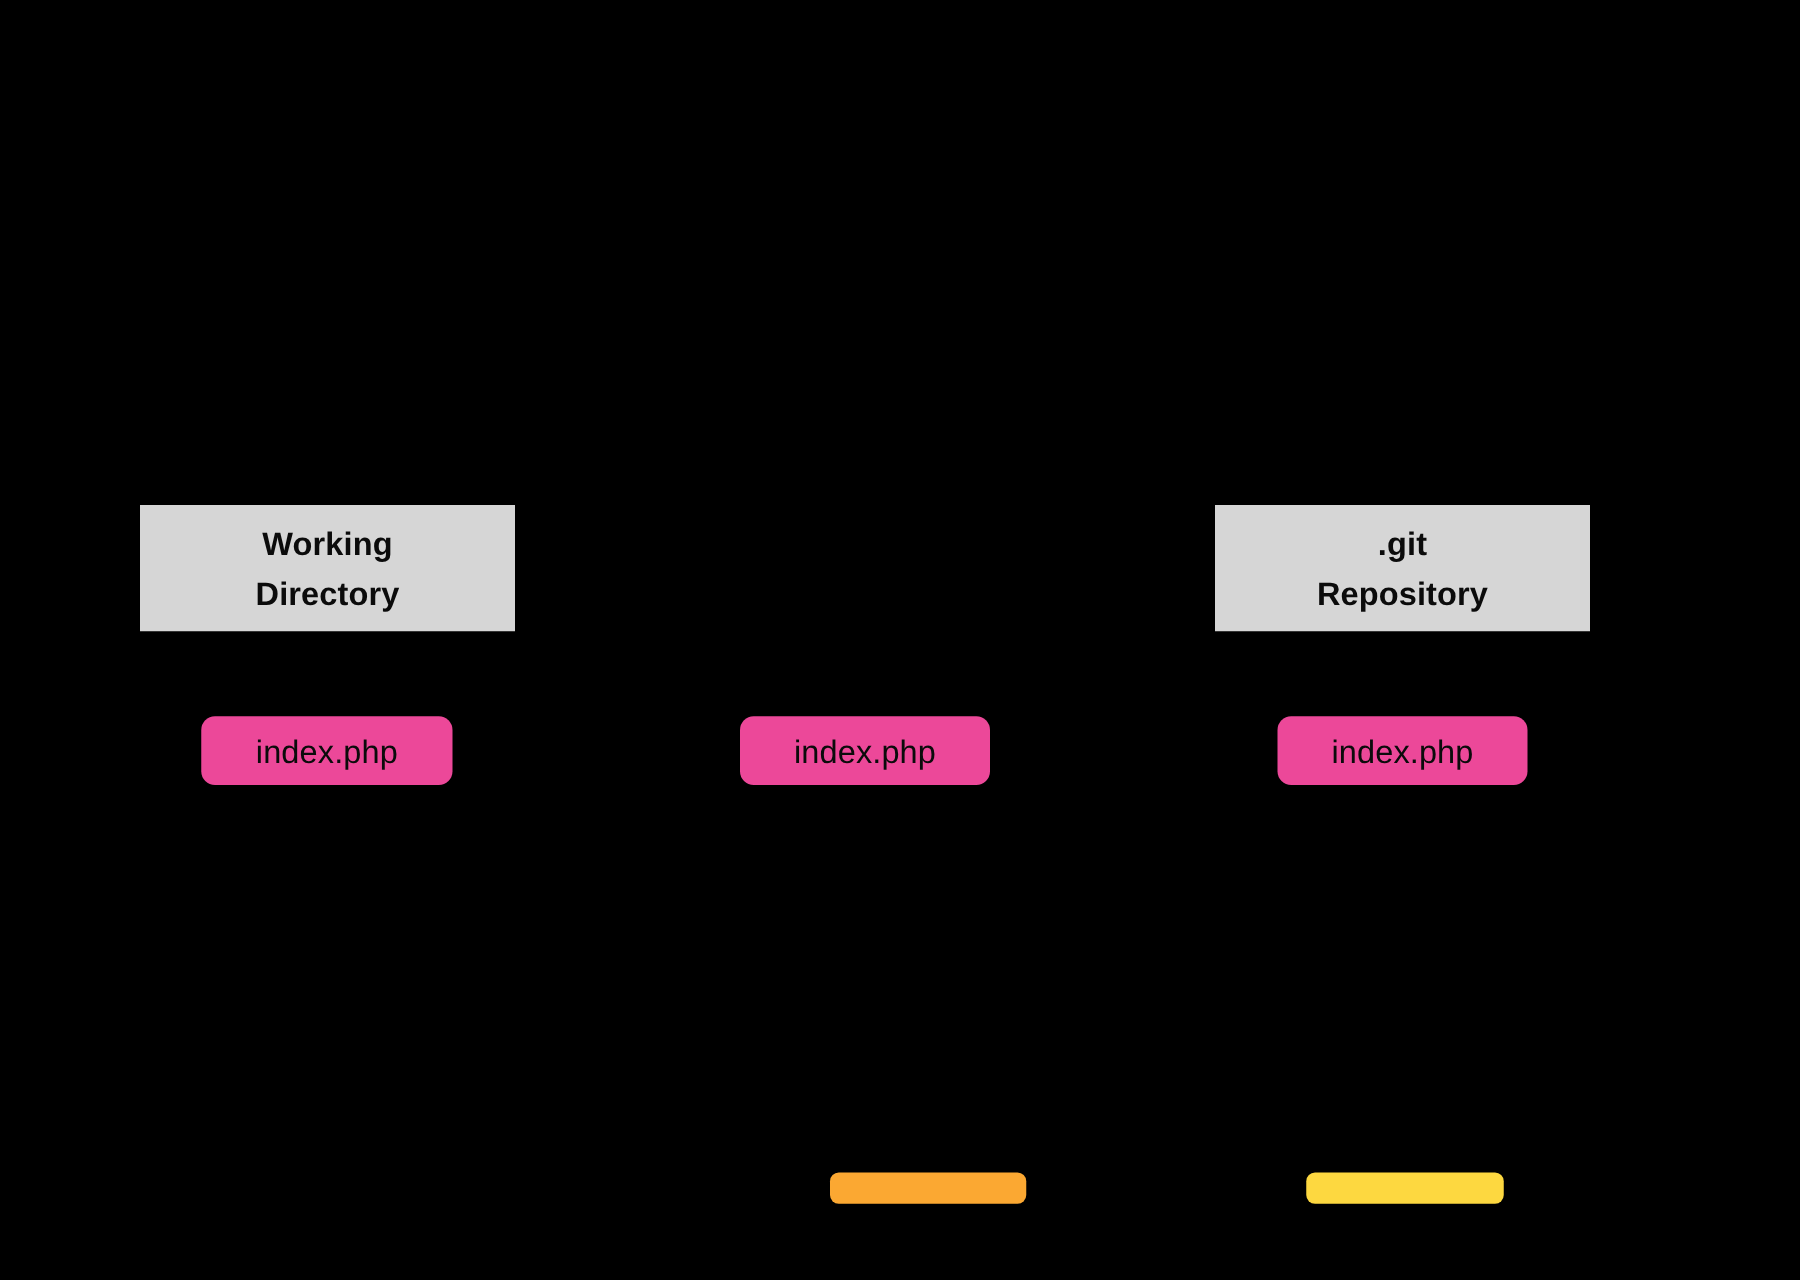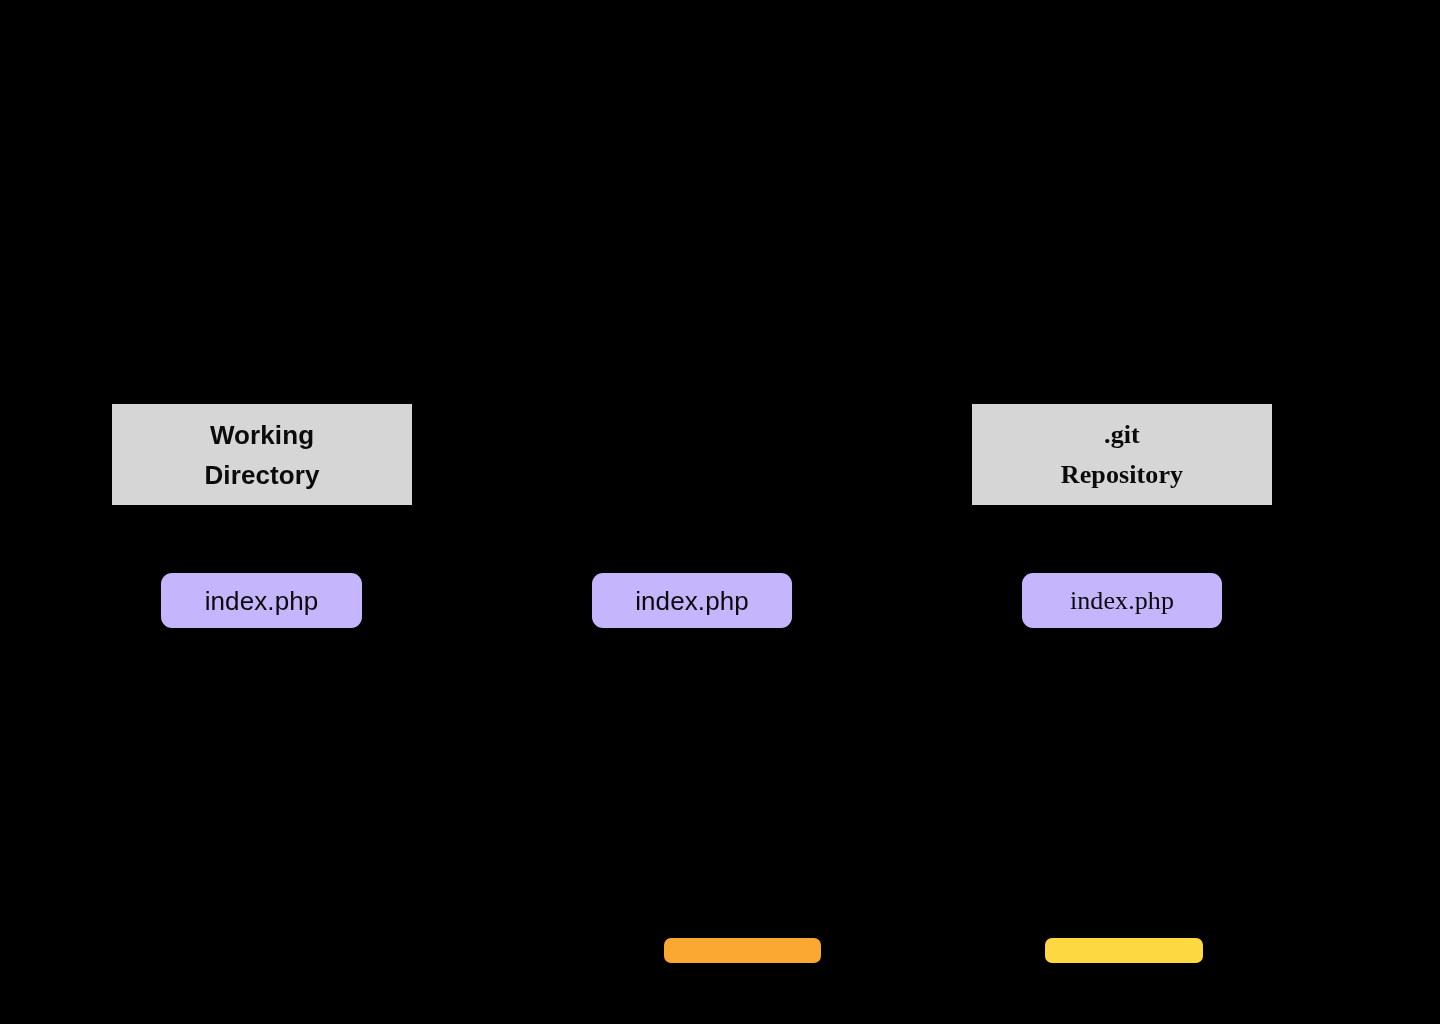--- a/index.html
+++ b/index.html
@@ -54,21 +54,21 @@
     letter-spacing: 0.1px;
     text-align: center;
     white-space: nowrap;
   }
 
   
   .file-pill {
     position: absolute;
     top: 573px;
     height: 55px;
-    background: #c4b5fd;
+    background: #ec4899;
     border-radius: 11px;
     display: flex;
     align-items: center;
     justify-content: center;
     box-sizing: border-box;
   }
   .file-pill .pill-label {
     color: #0b0b0b;
     font-size: 26px;
     font-weight: 400;
@@ -88,21 +88,21 @@
     top: 938px;
     height: 25px;
     border-radius: 7px;
   }
   .marker-bar.orange { left: 664px;  width: 157px; background: #fba832; }
   .marker-bar.yellow { left: 1045px; width: 158px; background: #fdd840; }
 
   
   .col-working { left: 112px; }
   .col-staging { left: 542px; }
-  .col-gitrepo { left: 972px; font-family: Liberation Serif, serif; }
+  .col-gitrepo { left: 972px; }
 </style>
 </head>
 <body>
 
 <div id="canvas">
 
   <div class="column col-working">
     <div class="area-box">
       <div class="line">Working</div>
       <div class="line">Directory</div>

